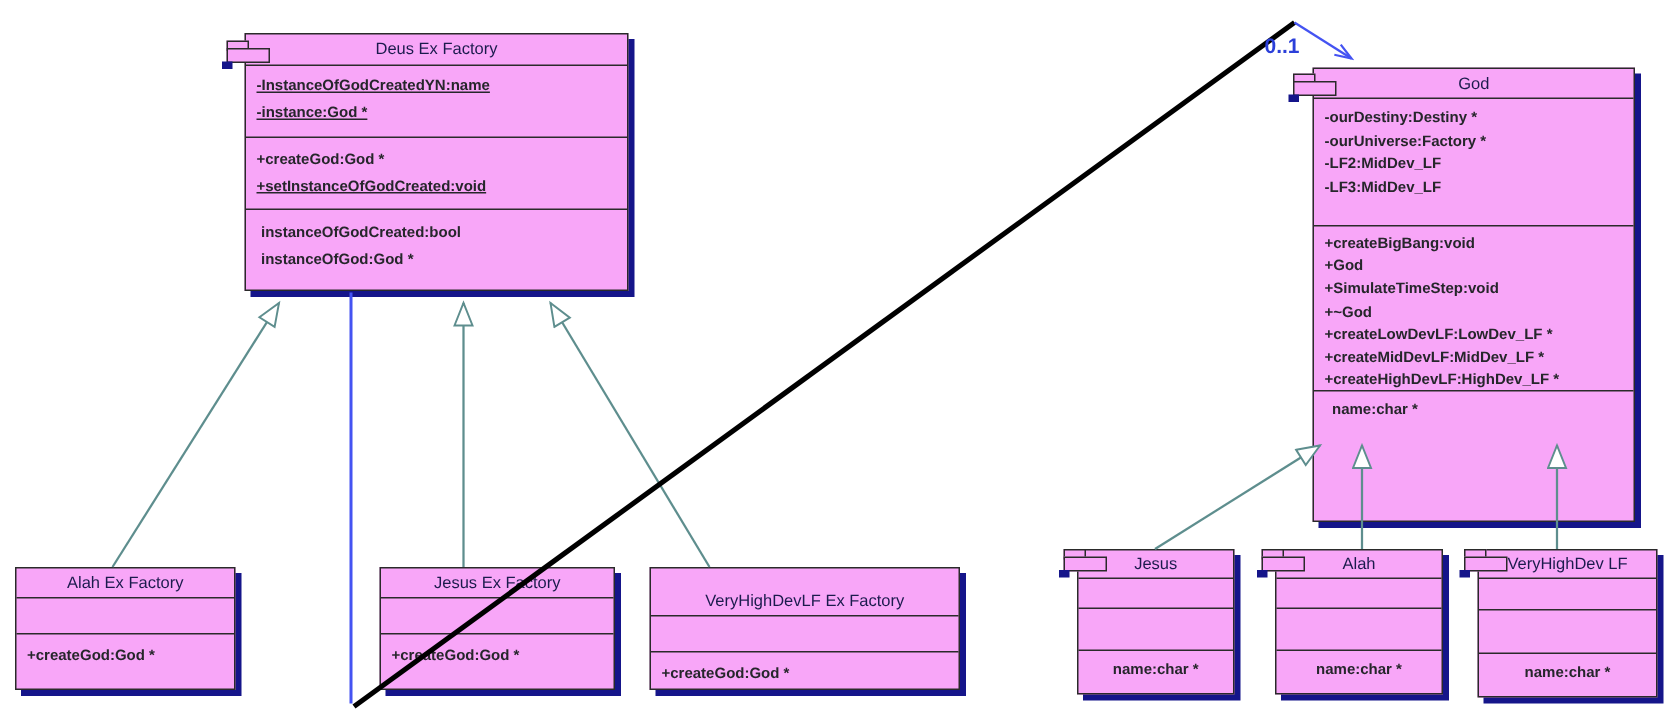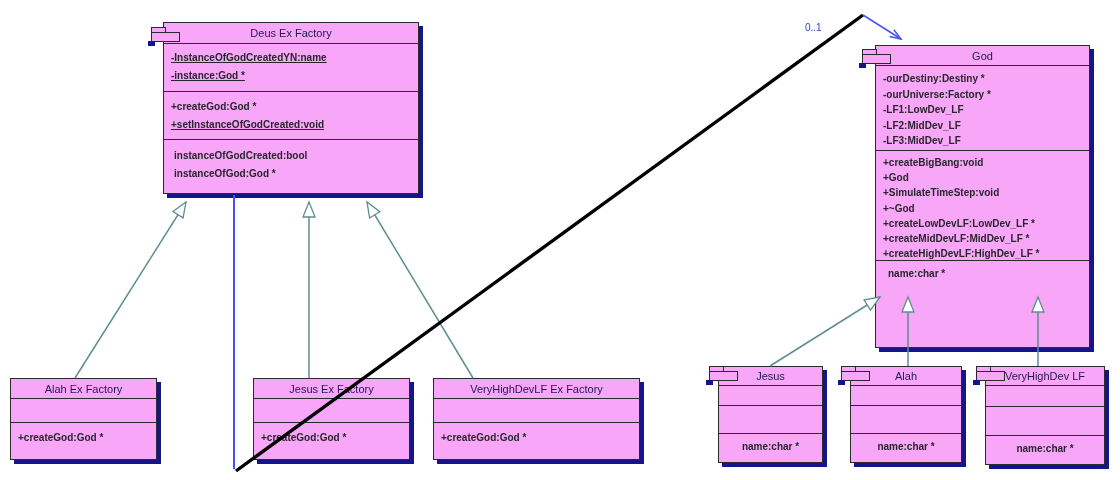--- a/index.html
+++ b/index.html
@@ -27,22 +27,22 @@
   .cicon .tab { position:absolute; left:0; top:0; width:13px; height:5px; background:#f8a6f8; border:1.3px solid #2a2a2a; }
   .cicon .bar { position:absolute; left:0; top:5px; width:27px; height:8px; background:#f8a6f8; border:1.3px solid #2a2a2a; }
   .cicon .sq  { position:absolute; left:-3px; top:14px; width:7px; height:5px; background:#15158a; }
   
   .overlay { position:absolute; left:0; top:0; z-index:2; pointer-events:none; }
   .inh { stroke:#5e8e8e; stroke-width:1.5; fill:none; }
   .assoc-blue { stroke:#4453f2; fill:none; }
   .assoc-black { stroke:#000000; stroke-width:3.4; fill:none; }
   
   .mult {
-    position:absolute; left:805px; top:22px; color:#2b3fd9;
-    font-size:10px; font-weight:normal; z-index:3;
+    position:absolute; left:843px; top:22px; color:#2b3fd9;
+    font-size:14px; font-weight:bold; z-index:3;
   }
 </style>
 </head>
 <body>
 
 <div class="canvas">
 
   <svg class="overlay" width="1120" height="480" viewBox="0 0 1120 480">
     <defs>
       <marker id="tri" markerUnits="userSpaceOnUse" markerWidth="18" markerHeight="16" refX="16" refY="7" orient="auto">
@@ -89,21 +89,20 @@
   <div class="box" style="left:875px; top:45px; width:215px; height:303px;">
     <div class="cicon" style="left:-14px; top:3px;">
         <span class="tab"></span>
         <span class="bar"></span>
         <span class="sq"></span>
       </div>
     <div class="title" style="height:20px;">God</div>
     <div class="sec" style="height:85px; padding-top:5px;">
       <div class="m" style="line-height:15.5px;">-ourDestiny:Destiny *</div>
       <div class="m" style="line-height:15.5px;">-ourUniverse:Factory *</div>
-      <div class="m" style="line-height:15.5px;">-LF1:LowDev_LF</div>
       <div class="m" style="line-height:15.5px;">-LF2:MidDev_LF</div>
       <div class="m" style="line-height:15.5px;">-LF3:MidDev_LF</div>
     </div>
     <div class="sec" style="height:110px; padding-top:4px;">
       <div class="m" style="line-height:15.2px;">+createBigBang:void</div>
       <div class="m" style="line-height:15.2px;">+God</div>
       <div class="m" style="line-height:15.2px;">+SimulateTimeStep:void</div>
       <div class="m" style="line-height:15.2px;">+~God</div>
       <div class="m" style="line-height:15.2px;">+createLowDevLF:LowDev_LF *</div>
       <div class="m" style="line-height:15.2px;">+createMidDevLF:MidDev_LF *</div>
@@ -124,21 +123,21 @@
 
   <div class="box" style="left:253px; top:378px; width:157px; height:82px;">
     <div class="title" style="height:20px;">Jesus Ex Factory</div>
     <div class="sec" style="height:24px;"></div>
     <div class="sec last" style="height:35px; padding-top:9px;">
       <div class="m" style="line-height:12px;">+createGod:God *</div>
     </div>
   </div>
 
   <div class="box" style="left:433px; top:378px; width:207px; height:82px;">
-    <div class="title" style="height:20px;">VeryHighDevLF Ex Factory</div>
+    <div class="title" style="height:20px;margin-top:12px;">VeryHighDevLF Ex Factory</div>
     <div class="sec" style="height:24px;"></div>
     <div class="sec last" style="height:35px; padding-top:9px;">
       <div class="m" style="line-height:12px;">+createGod:God *</div>
     </div>
   </div>
 
   <div class="box" style="left:718px; top:366px; width:105px; height:97px;">
     <div class="cicon" style="left:-10px; top:-1px;">
         <span class="tab"></span>
         <span class="bar"></span>

